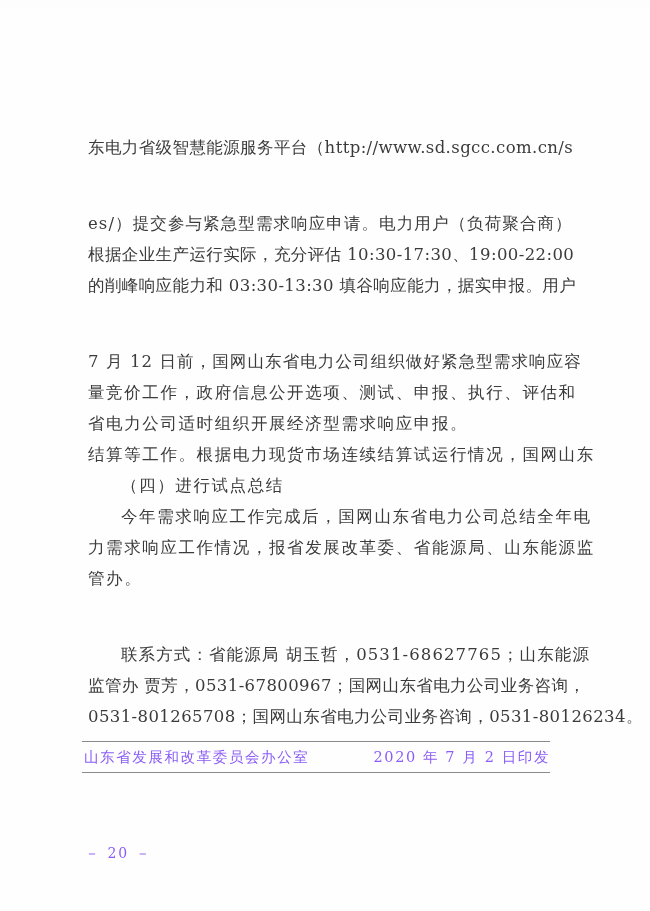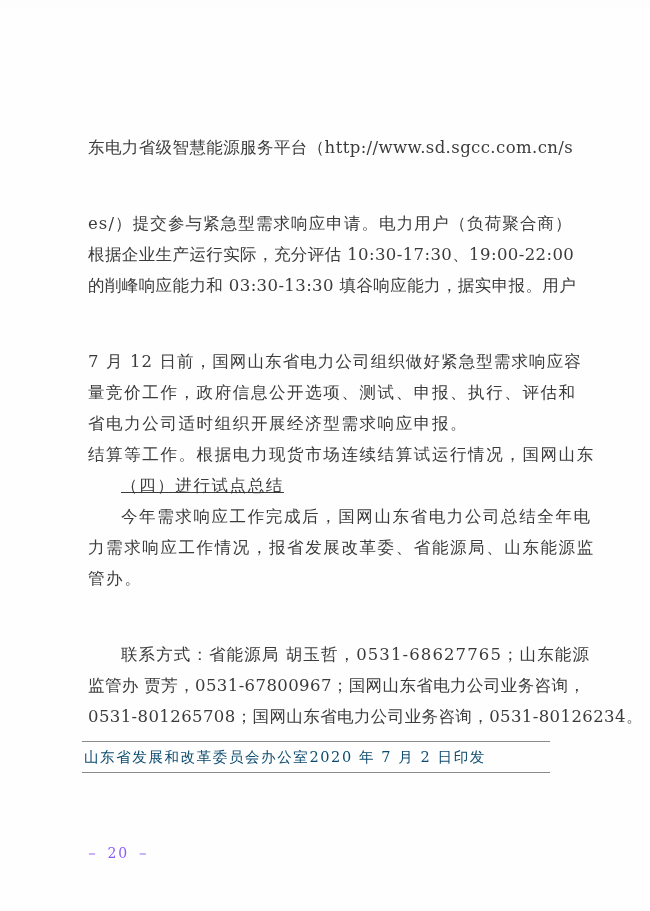--- a/index.html
+++ b/index.html
@@ -23,21 +23,21 @@
     }
     .line {
       height: 31px;
       line-height: 31px;
       font-size: 16.5px;
       letter-spacing: 1.6px;
       white-space: nowrap;
       color: #3b3b3b;
     }
     .line.indent { padding-left: 33px; }
-    .line.sub { padding-left: 33px; text-decoration: underline; }
+    .line.sub { padding-left: 33px; }
     .line.tight { letter-spacing: 0.4px; }
     .line.mid { letter-spacing: 1.1px; margin-top: 45px; }
     .footer-block {
       position: absolute;
       left: 82px;
       top: 734px;
       width: 492px;
     }
     .disclosure {
       font-family: "DejaVu Sans", "Liberation Sans", sans-serif;
@@ -48,25 +48,25 @@
       letter-spacing: 0.5px;
       padding-left: 2px;
     }
     .rule {
       height: 0;
       border-top: 1.5px solid #8a8a8a;
       width: 468px;
     }
     .issuer-row {
       display: flex;
-      justify-content: flex-start;
+      justify-content: space-between;
       height: 30px;
       line-height: 30px;
       font-size: 14.5px;
-      color: #0c4a6e;
+      color: #8b5cf6;
       letter-spacing: 1.6px;
       width: 466px;
       padding-left: 2px;
     }
     .page-number {
       position: absolute;
       left: 85px;
       top: 838px;
       font-size: 14px;
       color: #8b5cf6;

